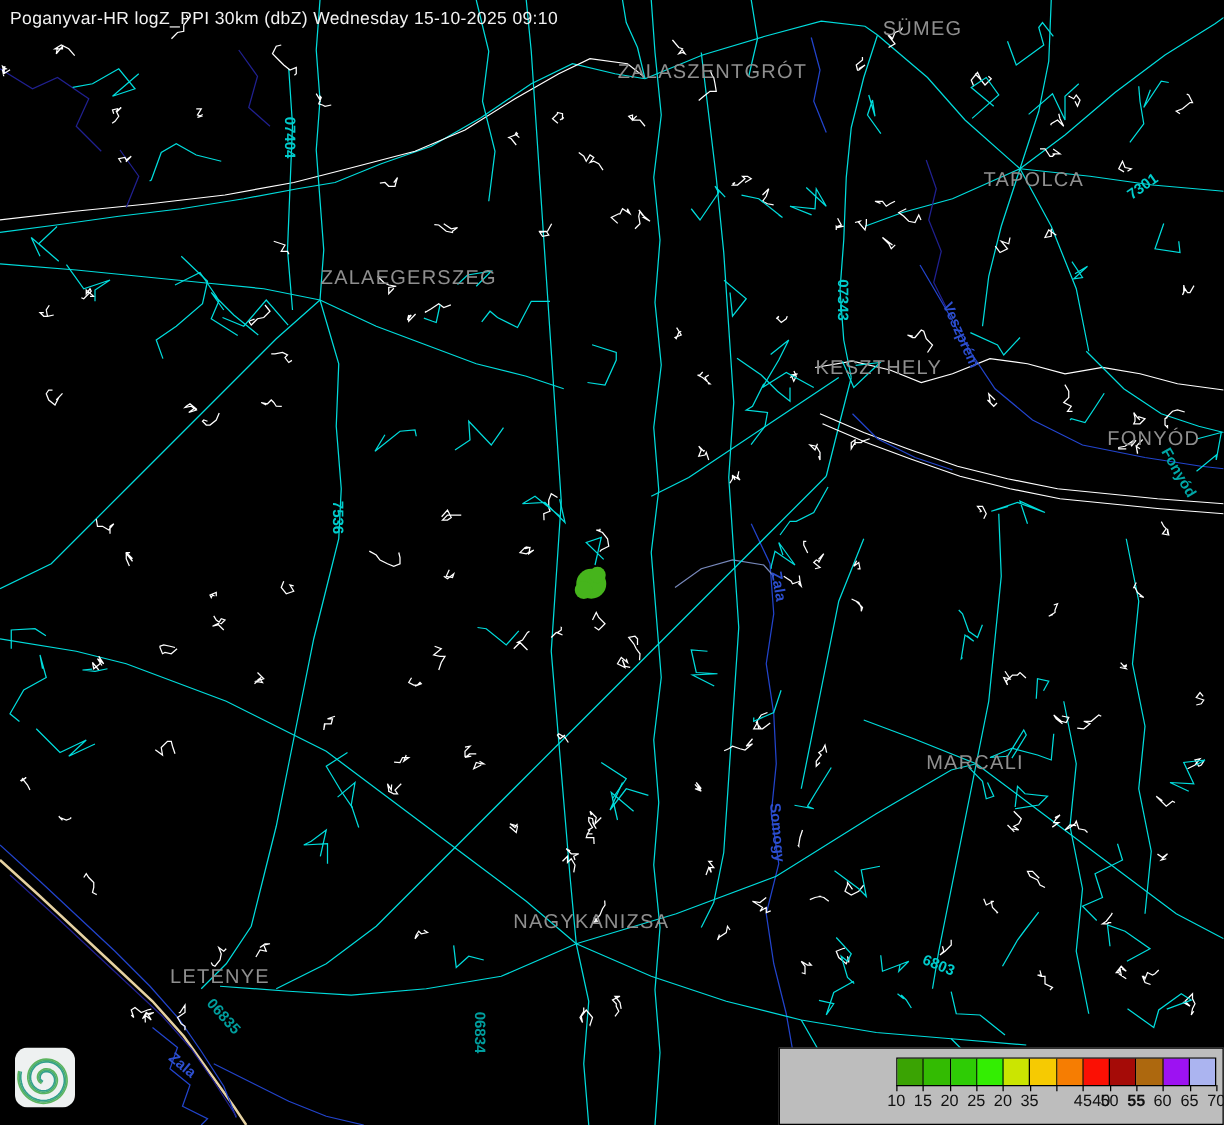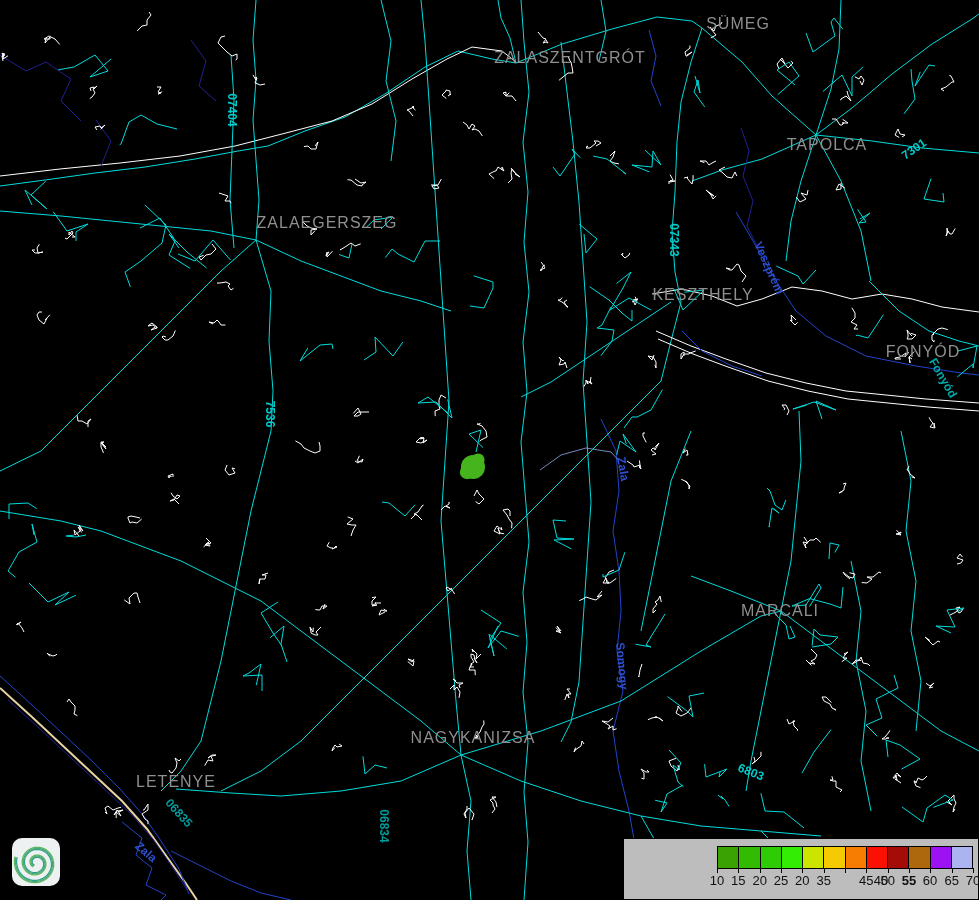--- a/index.html
+++ b/index.html
@@ -304,20 +304,21 @@
       <polyline points="809.5104104345664,606.5404879436828 821,588 819,584 806,605 792,606 811,598" fill="none" stroke="#00dcdc" stroke-width="1"></polyline>
       <polyline points="571.3802198972553,548.816094991751 554,540 574,539 557,538 553,520 566,521" fill="none" stroke="#00dcdc" stroke-width="1"></polyline>
       <polyline points="624.8683987241238,552.2282157670707 619,570 603,577 603,574" fill="none" stroke="#00dcdc" stroke-width="1"></polyline>
       <polyline points="339.0979412063025,254.5088761295192 346,257 349,258 352,244" fill="none" stroke="#00dcdc" stroke-width="1"></polyline>
       <polyline points="930.9981390857138,178.74711494380608 924,199 944,202 943,193" fill="none" stroke="#00dcdc" stroke-width="1"></polyline>
       <circle cx="473" cy="467" r="12" fill="#46b41c"></circle>
       <circle cx="478" cy="460" r="6.6000000000000005" fill="#46b41c"></circle>
       <circle cx="467" cy="472" r="7.199999999999999" fill="#46b41c"></circle>
     </svg>
 
+  <div id="title-bar">Poganyvar-HR logZ_PPI 30km (dbZ) Wednesday 15-10-2025 09:10</div>
 
   <div id="labels-layer">
       <div class="city-label" style="left: 738px; top: 24px;">SÜMEG</div>
       <div class="city-label" style="left: 570px; top: 58px;">ZALASZENTGRÓT</div>
       <div class="city-label" style="left: 827px; top: 145px;">TAPOLCA</div>
       <div class="city-label" style="left: 327px; top: 223px;">ZALAEGERSZEG</div>
       <div class="city-label" style="left: 703px; top: 295px;">KESZTHELY</div>
       <div class="city-label" style="left: 923px; top: 352px;">FONYÓD</div>
       <div class="city-label" style="left: 780px; top: 611px;">MARCALI</div>
       <div class="city-label" style="left: 458px; top: 738px; margin-left: 15px;">NAGYKANIZSA</div>

